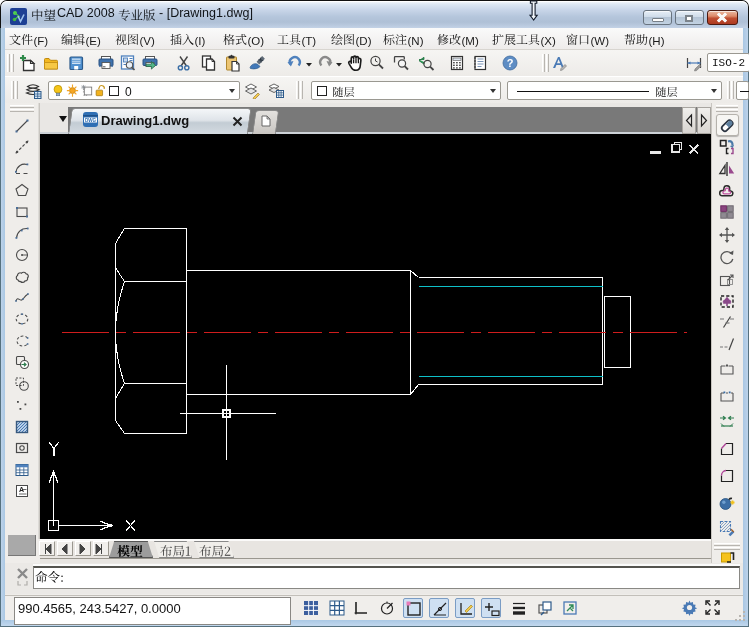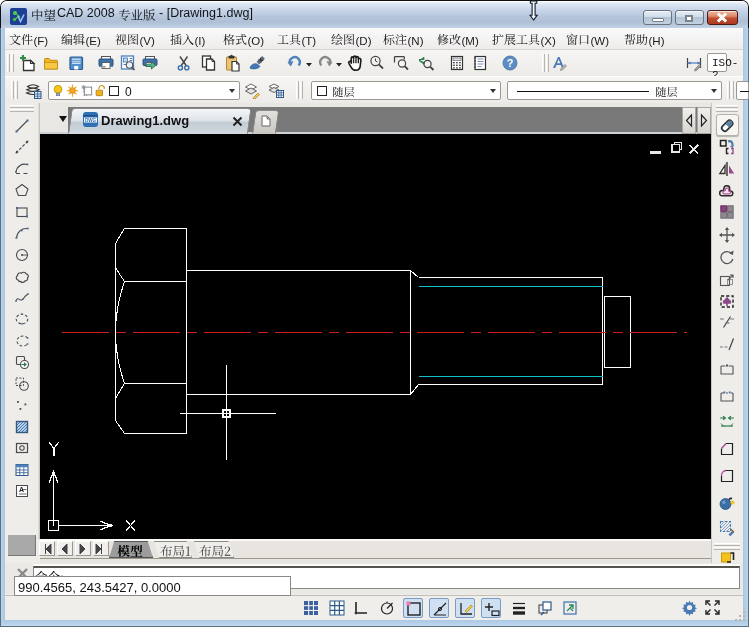--- a/index.html
+++ b/index.html
@@ -295,21 +295,21 @@
       </svg>
     </div>
     <div style="position:absolute;left:685.0px;top:54.0px">
       <svg width="18" height="18" viewBox="0 0 18 18" style="display:block">
         <path d="M2.5 4 v10 M15.5 4 v10" stroke="#444" stroke-width="1.2"></path>
         <path d="M2.5 9 h13" stroke="#4a7ab5" stroke-width="1.2"></path>
         <path d="M2.5 9 l3-1.4 v2.8z M15.5 9 l-3-1.4 v2.8z" fill="#4a7ab5"></path>
         <path d="M10 15 l4.5-4.5 1.6 1.6L11.6 16.6 9.5 17z" fill="#9a9a9a" stroke="#666" stroke-width="0.5"></path>
       </svg>
     </div>
-    <div style="position:absolute;left:707px;top:53px;width:20px;height:19px;background:#fff;border:1px solid #9a9891;border-radius:2px">
+    <div style="position:absolute;left:707px;top:53px;width:43px;height:19px;background:#fff;border:1px solid #9a9891;border-radius:2px">
       <div style="position:absolute;left:4px;top:2.5px;font:11px 'Liberation Mono',monospace;color:#111">ISO-2</div>
     </div>
     <div style="position:absolute;left:5px;top:76px;width:738px;height:27px;background:linear-gradient(180deg,#f6f5f3,#edebe8);border-top:1px solid #fff"></div>
     <div style="position:absolute;left:11px;top:81px;width:3px;height:18px;border-left:1px solid #fff;border-right:1px solid #b8b5b0"></div>
     <div style="position:absolute;left:15px;top:81px;width:3px;height:18px;border-left:1px solid #fff;border-right:1px solid #b8b5b0"></div>
     <div style="position:absolute;left:24.0px;top:81.0px">
       <svg width="18" height="18" viewBox="0 0 18 18" style="display:block">
         <path d="M3.5 5.5 q5.5-3.5 11 0 q-5.5 3.5-11 0z" fill="#f4f2ef" stroke="#333" stroke-width="1.2"></path>
         <path d="M2.8 8.7 q6.2-3.2 12.4 0 q-6.2 3.2-12.4 0z" fill="#f4f2ef" stroke="#333" stroke-width="1.2"></path>
         <path d="M2.5 12 q6.5-3 13 0 q-6.5 3-13 0z" fill="#f4f2ef" stroke="#333" stroke-width="1.2"></path>
@@ -640,21 +640,21 @@
       <path d="M2 14 v4 h3 m3 0 h3 v-4" stroke="#b0aeaa" stroke-width="1.2" fill="none"></path>
     </svg>
     <div style="position:absolute;left:33px;top:564px;width:707px;height:2px;background:#fbfbfa"></div>
     <div style="position:absolute;left:33px;top:566px;width:707px;height:23px;background:#fff;border:1px solid #898884;border-top:2px solid #55544f"></div>
     <div style="position:absolute;left:35px;top:569px">
       <svg width="30" height="16" viewBox="0 -12.5 30 15.6" style="display:block">
         <path d="M3.5 -6.8 3.6 -6.4H8.6C8.7 -6.4 8.8 -6.5 8.9 -6.6C8.5 -7 7.8 -7.5 7.8 -7.5L7.3 -6.8ZM6.5 -9.8C7.5 -8.2 9.4 -6.8 11.4 -5.9C11.5 -6.2 11.8 -6.5 12.2 -6.5L12.2 -6.7C10 -7.4 7.9 -8.6 6.7 -10C7.1 -10 7.2 -10.1 7.2 -10.2L5.8 -10.6C5.1 -8.9 2.5 -6.7 0.4 -5.7L0.5 -5.5C2.9 -6.4 5.3 -8.2 6.5 -9.8ZM1.9 -5V0.1H2.1C2.4 0.1 2.7 -0.1 2.7 -0.2V-1.3H4.8V-0.3H5C5.2 -0.3 5.6 -0.5 5.6 -0.6V-4.5C5.8 -4.5 6 -4.6 6.1 -4.7L5.1 -5.4L4.7 -5H2.8L1.9 -5.3ZM4.8 -1.6H2.7V-4.6H4.8ZM6.9 -5V0.9H7C7.3 0.9 7.6 0.7 7.6 0.7V-4.7H10V-1.3C10 -1.2 9.9 -1.1 9.7 -1.1C9.5 -1.1 8.5 -1.2 8.5 -1.2V-1C9 -0.9 9.2 -0.8 9.4 -0.7C9.5 -0.6 9.6 -0.4 9.6 -0.2C10.6 -0.3 10.7 -0.6 10.7 -1.2V-4.5C11 -4.6 11.2 -4.7 11.2 -4.8L10.2 -5.5L9.8 -5H7.7L6.9 -5.4Z M17.8 -7.3 17.7 -7.2C18.1 -6.7 18.7 -5.9 18.9 -5.2C19.7 -4.6 20.4 -6.3 17.8 -7.3ZM19 -9.8C19.9 -8 21.9 -6.2 23.9 -5.2C24 -5.5 24.3 -5.8 24.7 -5.9L24.7 -6.1C22.6 -7 20.4 -8.4 19.3 -10C19.6 -10 19.7 -10.1 19.8 -10.2L18.2 -10.6C17.5 -8.8 14.9 -6.1 12.8 -4.9L12.9 -4.7C15.3 -5.8 17.8 -8 19 -9.8ZM16.4 -2.1 16.3 -2C17.6 -1.3 19.3 -0 19.9 1C20.8 1.3 21 0.2 19.2 -1C20.4 -1.9 21.8 -3.1 22.6 -3.9C22.9 -3.9 23.1 -3.9 23.2 -4L22.2 -5L21.6 -4.4H14.4L14.5 -4H21.5C20.9 -3.2 19.8 -2 19 -1.1C18.4 -1.5 17.5 -1.9 16.4 -2.1Z M27 0.2C27.5 0.2 27.8 -0.2 27.8 -0.6C27.8 -1 27.5 -1.4 27 -1.4C26.6 -1.4 26.3 -1 26.3 -0.6C26.3 -0.2 26.6 0.2 27 0.2ZM27 -4.8C27.5 -4.8 27.8 -5.1 27.8 -5.5C27.8 -6 27.5 -6.3 27 -6.3C26.6 -6.3 26.3 -6 26.3 -5.5C26.3 -5.1 26.6 -4.8 27 -4.8Z" fill="#000"></path>
       </svg>
     </div>
     <div style="position:absolute;left:5px;top:595px;width:738px;height:25px;background:#f0eeeb;border-top:1px solid #c2bfb9"></div>
-    <div style="position:absolute;left:14px;top:576px;width:277px;height:20px;background:#fff;border:1px solid #8a8884">
+    <div style="position:absolute;left:14px;top:597px;width:277px;height:28px;background:#fff;border:1px solid #8a8884">
       <div style="position:absolute;left:3px;top:2.5px;font:13px 'Liberation Sans',sans-serif;color:#111">990.4565, 243.5427, 0.0000</div>
     </div>
     <div style="position:absolute;left:301px;top:598px;width:20px;height:20px;border-radius:2px">
       <div style="position:absolute;left:1px;top:1px">
         <svg width="18" height="18" viewBox="0 0 18 18" style="display:block">
           <rect x="2" y="2" width="14" height="14" fill="#3c5f9e"></rect>
           <path d="M2 6.7 h14 M2 11.4 h14 M6.7 2 v14 M11.4 2 v14" stroke="#fff" stroke-width="1"></path>
         </svg>
       </div>
     </div>

